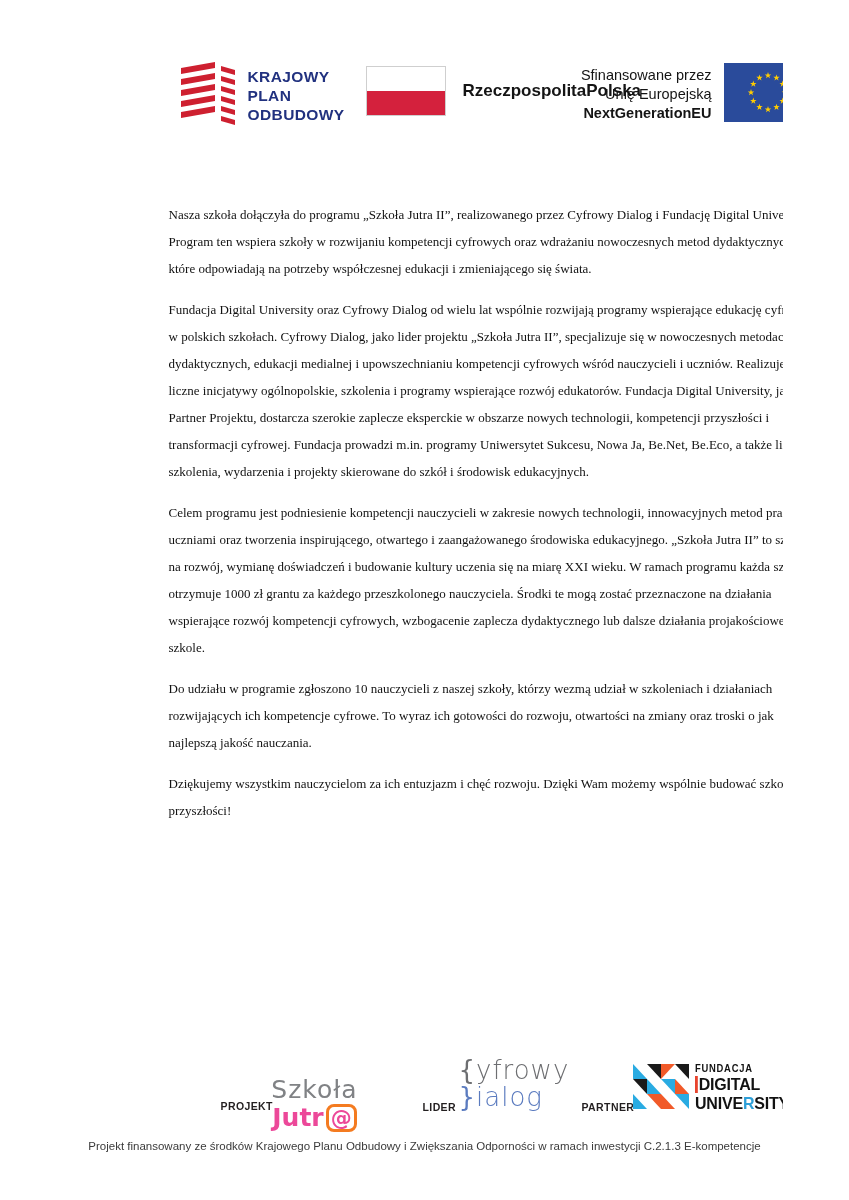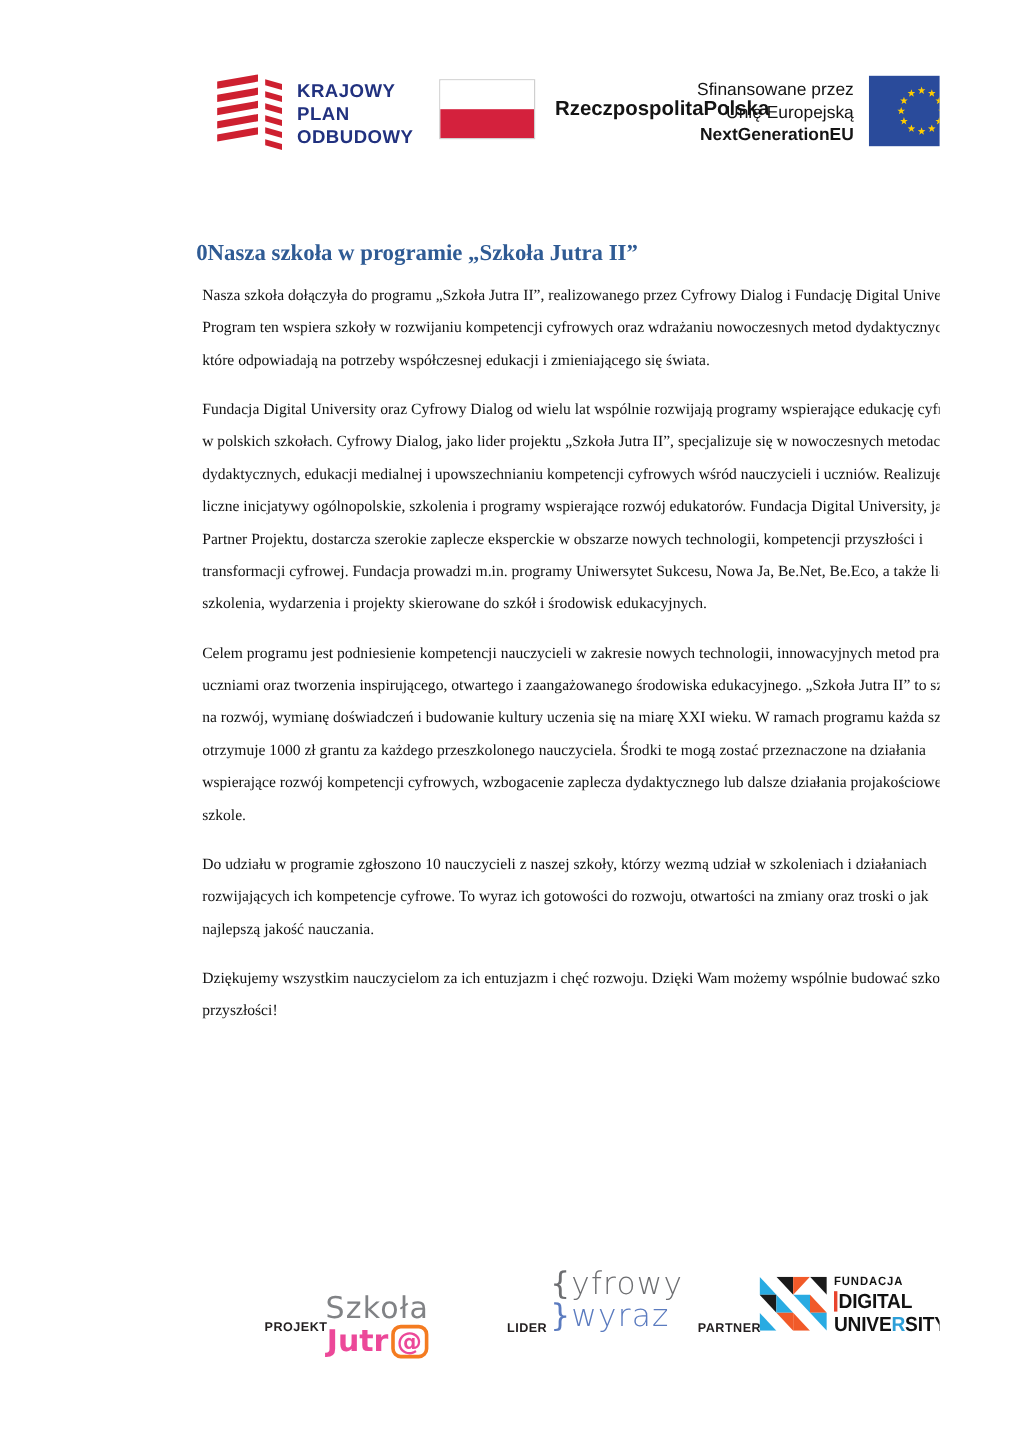--- a/index.html
+++ b/index.html
@@ -116,40 +116,39 @@
         <use href="#star" x="35.5" y="44.2"></use>
         <use href="#star" x="29.3" y="38"></use>
         <use href="#star" x="27" y="29.5"></use>
         <use href="#star" x="29.3" y="21"></use>
         <use href="#star" x="35.5" y="14.8"></use>
       </g>
     </svg>
   </div>
 
   <main class="article">
-    <h1 class="title">0Nasza szkoła w programie „Szkoła Jutra II”</h1>
     <p>Nasza szkoła dołączyła do programu „Szkoła Jutra II”, realizowanego przez Cyfrowy Dialog i Fundację Digital University. Program ten wspiera szkoły w rozwijaniu kompetencji cyfrowych oraz wdrażaniu nowoczesnych metod dydaktycznych, które odpowiadają na potrzeby współczesnej edukacji i zmieniającego się świata.</p>
     <p>Fundacja Digital University oraz Cyfrowy Dialog od wielu lat wspólnie rozwijają programy wspierające edukację cyfrową w polskich szkołach. Cyfrowy Dialog, jako lider projektu „Szkoła Jutra II”, specjalizuje się w nowoczesnych metodach dydaktycznych, edukacji medialnej i upowszechnianiu kompetencji cyfrowych wśród nauczycieli i uczniów. Realizuje liczne inicjatywy ogólnopolskie, szkolenia i programy wspierające rozwój edukatorów. Fundacja Digital University, jako Partner Projektu, dostarcza szerokie zaplecze eksperckie w obszarze nowych technologii, kompetencji przyszłości i transformacji cyfrowej. Fundacja prowadzi m.in. programy Uniwersytet Sukcesu, Nowa Ja, Be.Net, Be.Eco, a także liczne szkolenia, wydarzenia i projekty skierowane do szkół i środowisk edukacyjnych.</p>
     <p>Celem programu jest podniesienie kompetencji nauczycieli w zakresie nowych technologii, innowacyjnych metod pracy z uczniami oraz tworzenia inspirującego, otwartego i zaangażowanego środowiska edukacyjnego. „Szkoła Jutra II” to szansa na rozwój, wymianę doświadczeń i budowanie kultury uczenia się na miarę XXI wieku. W ramach programu każda szkoła otrzymuje 1000 zł grantu za każdego przeszkolonego nauczyciela. Środki te mogą zostać przeznaczone na działania wspierające rozwój kompetencji cyfrowych, wzbogacenie zaplecza dydaktycznego lub dalsze działania projakościowe w szkole.</p>
     <p>Do udziału w programie zgłoszono 10 nauczycieli z naszej szkoły, którzy wezmą udział w szkoleniach i działaniach rozwijających ich kompetencje cyfrowe. To wyraz ich gotowości do rozwoju, otwartości na zmiany oraz troski o jak najlepszą jakość nauczania.</p>
     <p>Dziękujemy wszystkim nauczycielom za ich entuzjazm i chęć rozwoju. Dzięki Wam możemy wspólnie budować szkołę przyszłości!</p>
   </main>
 
   <span class="plabel lbl-projekt">PROJEKT</span>
 
   <div class="sj-logo">
     <div class="sj1">Szkoła</div>
     <div class="sj2"><span>Jutr</span><span class="at-box">@</span></div>
   </div>
 
   <span class="plabel lbl-lider">LIDER</span>
 
   <div class="cd-logo">
     <div class="cd1"><span class="brace">{</span><span>yfrowy</span></div>
-    <div class="cd2"><span class="brace">}</span><span>wyraz</span></div>
+    <div class="cd2"><span class="brace">}</span><span>ialog</span></div>
   </div>
 
   <span class="plabel lbl-partner">PARTNER</span>
 
   <div class="du-logo">
     <svg width="56" height="45" viewBox="0 0 56 45" aria-hidden="true">
       <polygon points="0,0 0,15 14,15" fill="#29ABE2"></polygon>
       <polygon points="14,0 28,0 28,15" fill="#1A1A1A"></polygon>
       <polygon points="28,0 42,0 28,15" fill="#F15A29"></polygon>
       <polygon points="42,0 56,0 56,15" fill="#1A1A1A"></polygon>
@@ -162,14 +161,15 @@
       <polygon points="28,30 28,45 42,45" fill="#F15A29"></polygon>
       <polygon points="42,30 56,30 56,45" fill="#29ABE2"></polygon>
     </svg>
     <div class="du-text">
       <div class="du1">FUNDACJA</div>
       <div class="du2">DIGITAL</div>
       <div class="du3"><span>UNIVE</span><span class="du-r">R</span><span>SITY</span></div>
     </div>
   </div>
 
+  <div class="funding-note">Projekt finansowany ze środków Krajowego Planu Odbudowy i Zwiększania Odporności w ramach inwestycji C.2.1.3 E-kompetencje</div>
 
 </div>
 
 </body></html>

